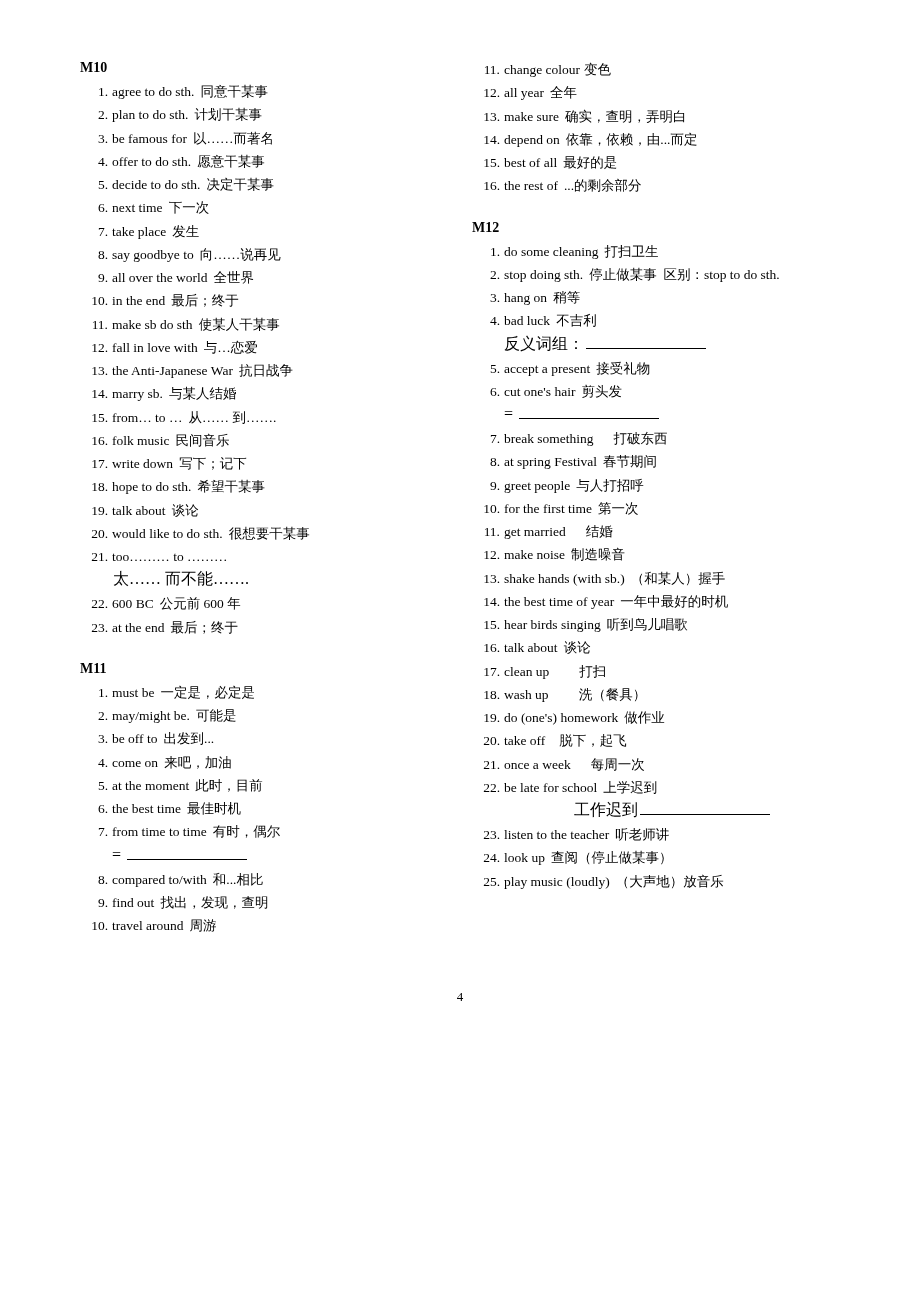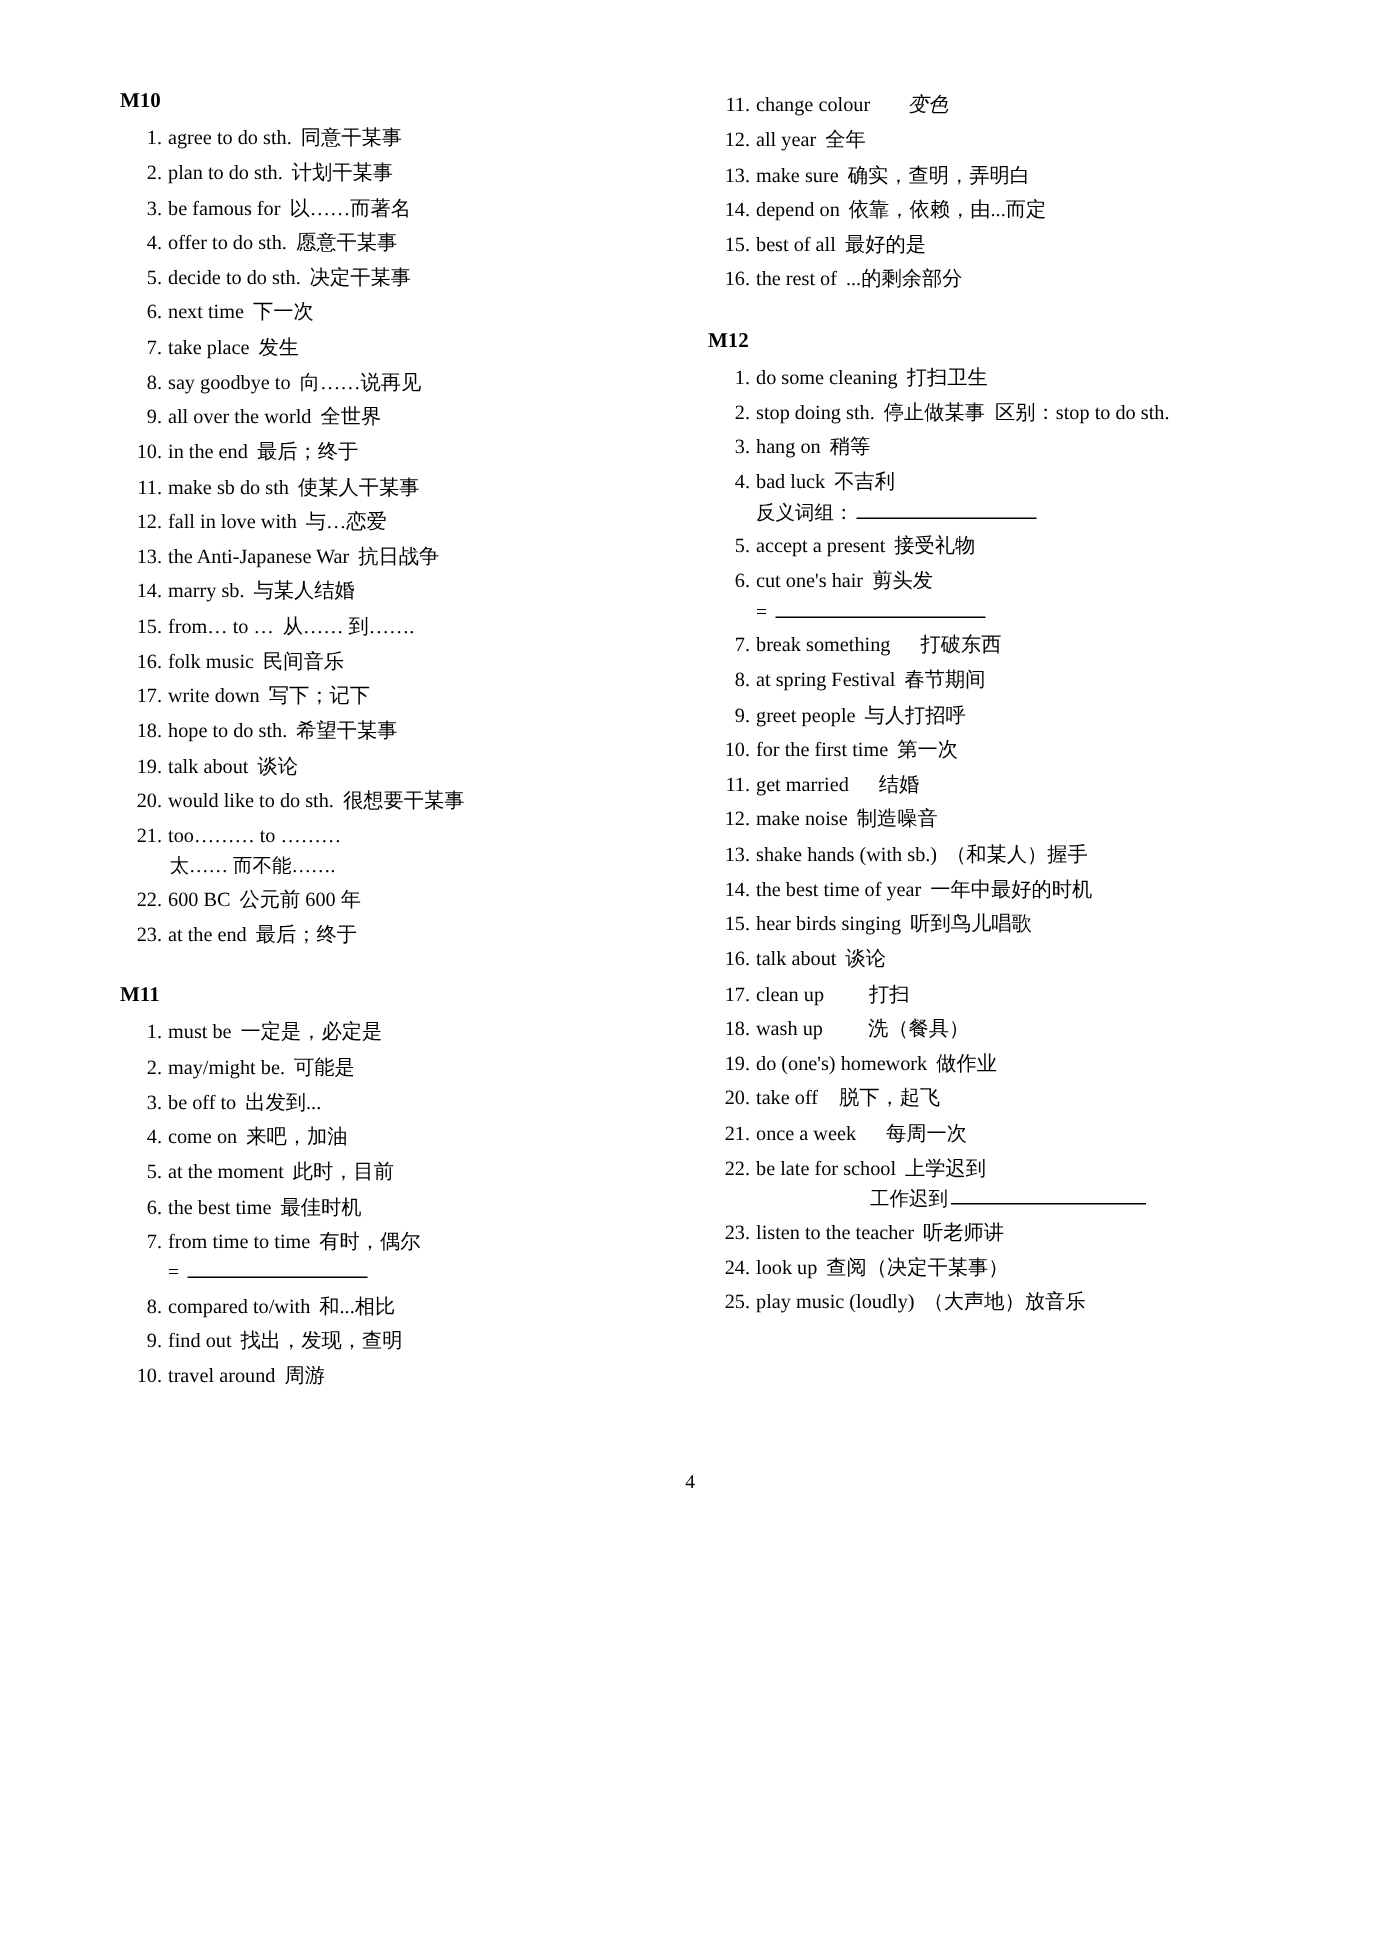--- a/index.html
+++ b/index.html
@@ -68,21 +68,21 @@
     }
     .blank-line {
       display: inline-block;
       border-bottom: 1px solid #000;
       min-width: 120px;
       margin-left: 2px;
     }
     .sub-item {
       margin-left: 28px;
       line-height: 1.5;
-      font-size: 13px;
+      font-size: 16px;
     }
   </style>
 </head>
 <body>
 
 <div class="page-container">
 
   <div class="column">
 
     <p class="section-title">M10</p>
@@ -231,21 +231,21 @@
         </li>
     </ul>
 
   </div>
 
   <div class="column">
 
     <ul class="item-list">
       <li>
           <span class="item-num">11.</span>
-          <span class="item-content"><span class="item-en">change colour</span><span class="item-zh" style="margin-left:25px;font-style:italic;">变色</span></span>
+          <span class="item-content"><span class="item-en">change colour</span><span class="item-zh" style="margin-left:4px;">变色</span></span>
         </li>
       <li>
           <span class="item-num">12.</span>
           <span class="item-content"><span class="item-en">all year</span><span class="item-zh">全年</span></span>
         </li>
       <li>
           <span class="item-num">13.</span>
           <span class="item-content"><span class="item-en">make sure</span><span class="item-zh">确实，查明，弄明白</span></span>
         </li>
       <li>
@@ -364,21 +364,21 @@
           <span class="item-en">be late for school</span><span class="item-zh">上学迟到</span>
           <div class="sub-item" style="margin-left:0;text-align:center;">工作迟到<span class="blank-line" style="min-width:130px;"></span></div>
         </span>
       </li>
       <li>
           <span class="item-num">23.</span>
           <span class="item-content"><span class="item-en">listen to the teacher</span><span class="item-zh">听老师讲</span></span>
         </li>
       <li>
           <span class="item-num">24.</span>
-          <span class="item-content"><span class="item-en">look up</span><span class="item-zh">查阅（决定干某事）</span></span>
+          <span class="item-content"><span class="item-en">look up</span><span class="item-zh">查阅（停止做某事）</span></span>
         </li>
       <li>
           <span class="item-num">25.</span>
           <span class="item-content"><span class="item-en">play music (loudly)</span><span class="item-zh">（大声地）放音乐</span></span>
         </li>
     </ul>
 
   </div>
 </div>
 

